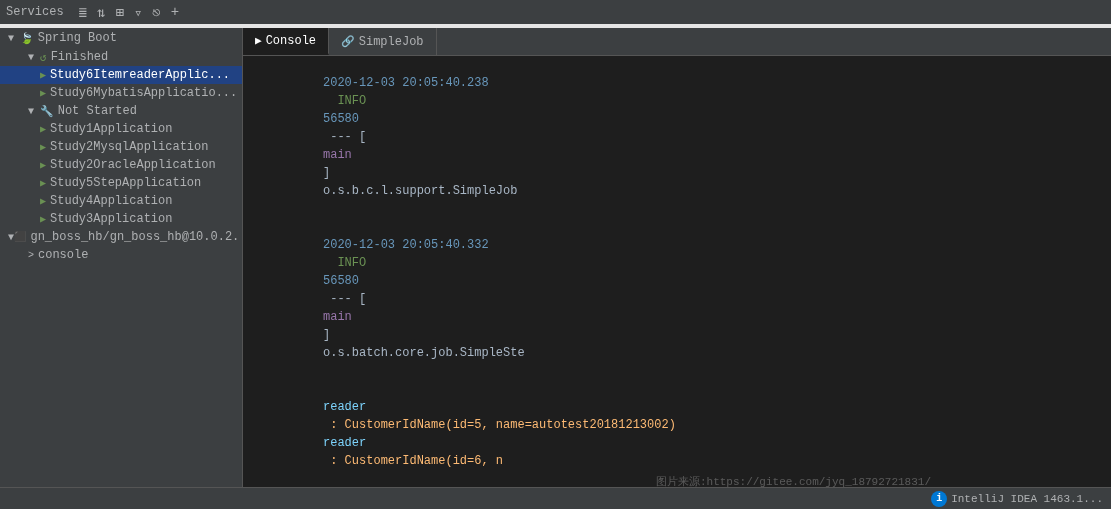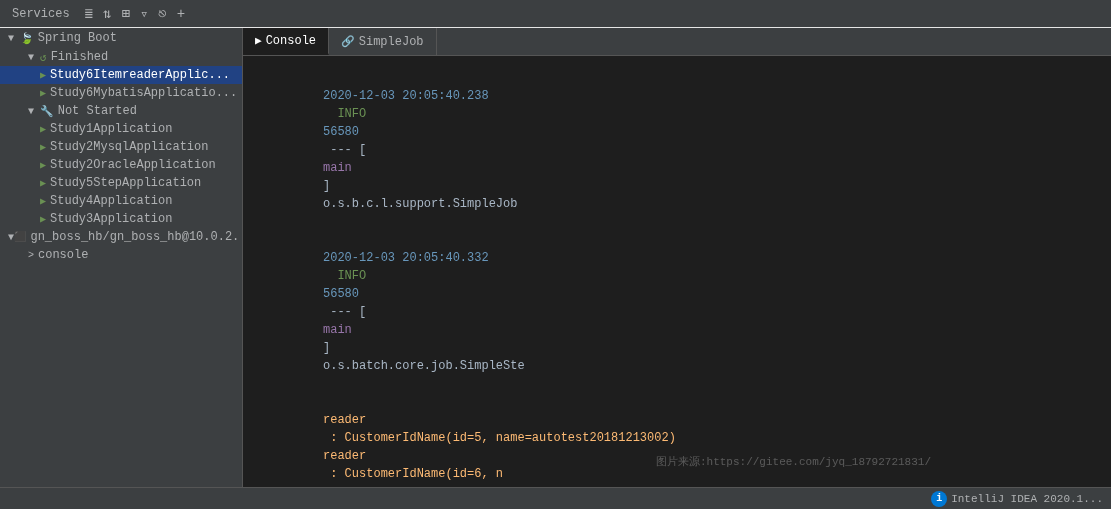--- a/index.html
+++ b/index.html
@@ -12,23 +12,23 @@
       display: flex;
       flex-direction: column;
       overflow: hidden;
     }
 
     
     .top-bar {
       display: flex;
       align-items: center;
       background: #3c3f41;
-      border-bottom: 1px solid #e5e5e5;
+      border-bottom: 4px solid #e5e5e5;
       height: 28px;
-      padding: 0 12px;
+      padding: 0 6px;
       gap: 4px;
       flex-shrink: 0;
     }
     .top-bar-icon {
       color: #afb1b3;
       font-size: 14px;
       cursor: pointer;
       padding: 2px 3px;
     }
 
@@ -119,38 +119,38 @@
       background: #1e1e1e;
       color: #ffffff;
       border-bottom: 2px solid #1e1e1e;
     }
     .tab-icon { font-size: 11px; }
 
     
     .console-output {
       flex: 1;
       overflow-y: auto;
-      padding: 13px 8px;
+      padding: 0 8px;
       background: #1e1e1e;
       color: #a9b7c6;
       font-family: 'Consolas', 'Courier New', monospace;
       font-size: 12px;
       line-height: 1.5;
     }
     .console-output::-webkit-scrollbar { width: 8px; }
     .console-output::-webkit-scrollbar-thumb { background: #555; }
 
     .log-line { white-space: pre; overflow: hidden; }
     .log-timestamp { color: #6897bb; }
     .log-info { color: #6a9153; }
     .log-number { color: #6897bb; }
     .log-bracket { color: #a9b7c6; }
     .log-main { color: #9876aa; }
     .log-class { color: #a9b7c6; }
-    .log-reader { color: #fdba74; }
+    .log-reader { color: #7dd3fc; }
     .log-data { color: #fdba74; }
 
     
     .status-bar {
       height: 22px;
       background: #3c3f41;
       border-top: 1px solid #555;
       display: flex;
       align-items: center;
       justify-content: flex-end;
@@ -171,21 +171,21 @@
       border-radius: 50%;
       display: flex;
       align-items: center;
       justify-content: center;
       color: white;
       font-size: 10px;
       font-weight: bold;
     }
     .watermark {
       position: absolute;
-      bottom: 40px;
+      bottom: 20px;
       right: 180px;
       color: rgba(200,200,200,0.35);
       font-size: 11px;
       pointer-events: none;
     }
   </style>
 </head>
 <body>
 
 <div style="position:relative; width:1111px; height:509px; display:flex; flex-direction:column; overflow:hidden;">
@@ -311,17 +311,17 @@
       </div>
 
     </div>
   </div>
 
   <div class="watermark">图片来源:https://gitee.com/jyq_18792721831/</div>
 
   <div class="status-bar">
     <div class="status-intellij">
       <div class="status-icon">i</div>
-      <span>IntelliJ IDEA 2020.1...</span>
+      <span>IntelliJ IDEA 1463.1...</span>
     </div>
   </div>
 
 </div>
 
 </body></html>

